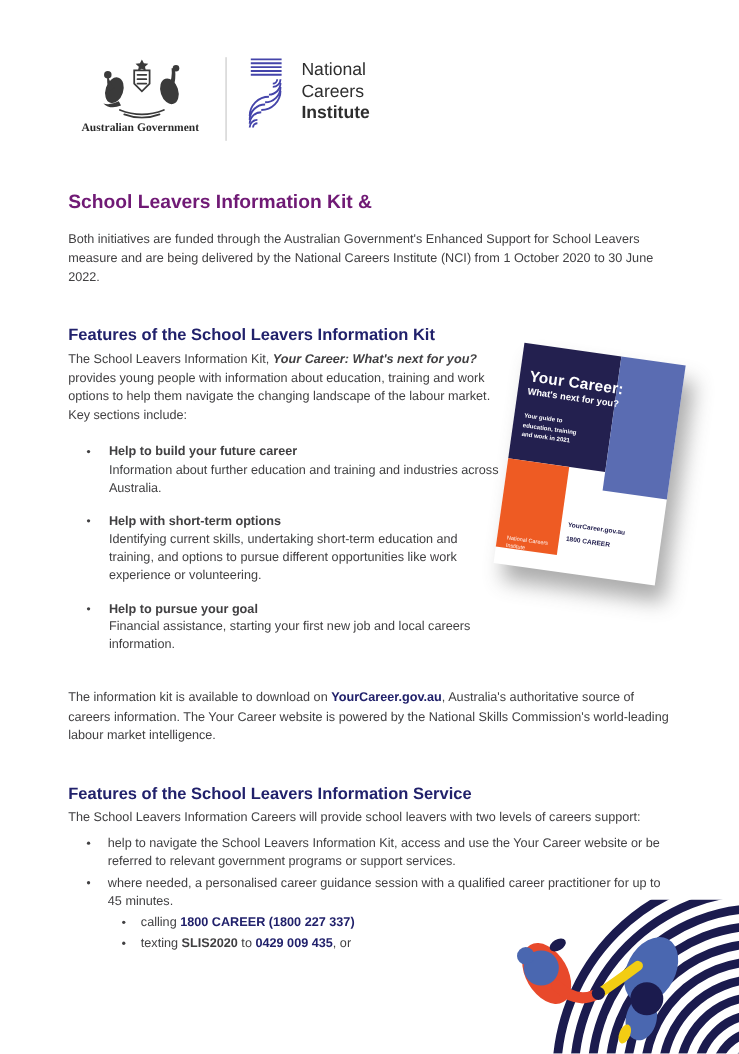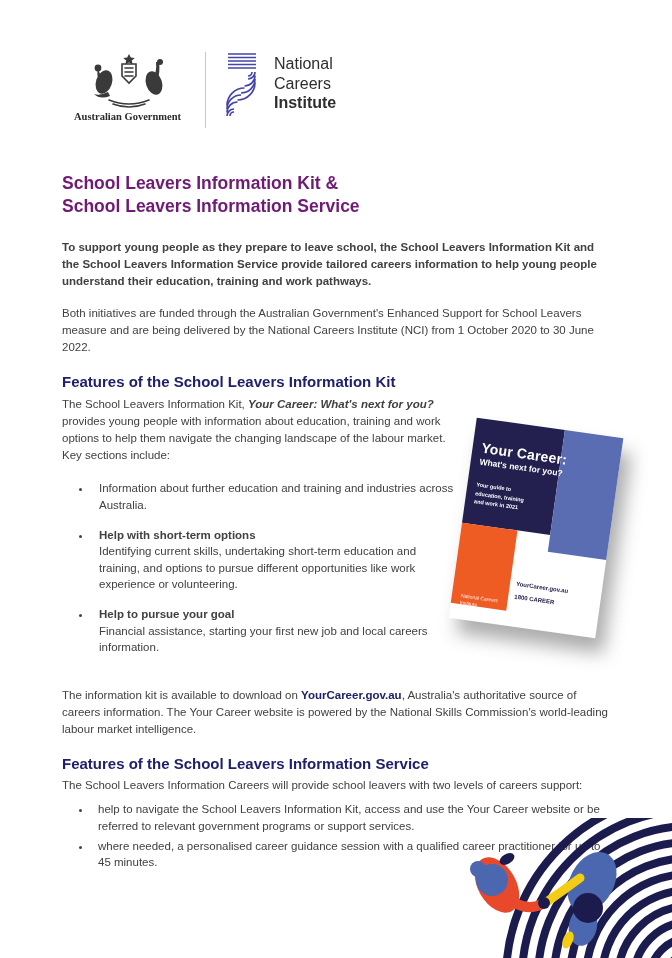--- a/index.html
+++ b/index.html
@@ -18,24 +18,24 @@
   .header-divider { width:1px; height:76px; background:#c6c6c6; margin:2px 17px 0 21px; }
   .nci-logo { display:flex; gap:15px; margin-top:1px; }
   .nci-text { font-size:16px; line-height:1.22; color:#2e2e2e; margin-top:3px; }
   .nci-text .l3 { font-weight:bold; }
 
   
   .doc-title { margin-top:44px; font-size:17.5px; font-weight:bold; color:#701a75; line-height:1.32; }
   .lead { margin-top:21px; font-size:11.5px; font-weight:bold; line-height:1.48; color:#414042; }
   .para { font-size:11.5px; line-height:1.48; }
   .funding { margin-top:15px; }
-  .section-heading { margin-top:17px; font-size:15px; color:#21216b; font-weight:bold; }
-
-  
-  .kit-row { display:flex; margin-top:6px;align-items:flex-end; }
+  .section-heading { margin-top:35px; font-size:15px; color:#21216b; font-weight:bold; }
+
+  
+  .kit-row { display:flex; margin-top:6px; }
   .kit-left { width:392px; flex:none; }
   .kit-title-inline { font-weight:bold; font-style:italic; }
   ul.kit-bullets { margin:16px 0 0; padding-left:30px; list-style:disc; }
   ul.kit-bullets li { margin-bottom:14px; font-size:11.5px; line-height:1.42; padding-left:7px; }
   .bullet-title { font-weight:bold; display:block; }
 
   .kit-right { flex:1; position:relative; height:244px; }
   .cover { position:absolute; left:8px; top:2px; width:148px; height:202px; background:#fff;
            transform:rotate(8deg); box-shadow:10px 14px 18px rgba(70,70,70,0.45); }
   .q-navy   { position:absolute; left:0; top:0; width:60%; height:52.5%; background:#23204f; }
@@ -115,32 +115,31 @@
         <div class="nci-text">
           <div class="l1">National</div>
           <div class="l2">Careers</div>
           <div class="l3">Institute</div>
         </div>
       </div>
     </div>
 
     <h1 class="doc-title">
       <span style="display:block">School Leavers Information Kit &amp;</span>
-      <span style="display:block">School Leavers Information Service</span>
     </h1>
 
-    <p class="lead">To support young people as they prepare to leave school, the School Leavers Information Kit and the School Leavers Information Service provide tailored careers information to help young people understand their education, training and work pathways.</p>
     <p class="para funding">Both initiatives are funded through the Australian Government's Enhanced Support for School Leavers measure and are being delivered by the National Careers Institute (NCI) from 1 October 2020 to 30 June 2022.</p>
 
     <h2 class="section-heading">Features of the School Leavers Information Kit</h2>
     <div class="kit-row">
       <div class="kit-left">
         <p class="para"><span>The School Leavers Information Kit, </span><span class="kit-title-inline">Your Career: What's next for you?</span><span> provides young people with information about education, training and work options to help them navigate the changing landscape of the labour market. Key sections include:</span></p>
         <ul class="kit-bullets">
           <li>
+            <span class="bullet-title">Help to build your future career</span>
             <span>Information about further education and training and industries across Australia.</span>
           </li>
           <li>
             <span class="bullet-title">Help with short-term options</span>
             <span>Identifying current skills, undertaking short-term education and training, and options to pursue different opportunities like work experience or volunteering.</span>
           </li>
           <li>
             <span class="bullet-title">Help to pursue your goal</span>
             <span>Financial assistance, starting your first new job and local careers information.</span>
           </li>
@@ -165,20 +164,25 @@
 
     <p class="para download"><span>The information kit is available to download on </span><span class="navy-strong">YourCareer.gov.au</span><span>, Australia's authoritative source of careers information. The Your Career website is powered by the National Skills Commission's world-leading labour market intelligence.</span></p>
 
     <h2 class="section-heading">Features of the School Leavers Information Service</h2>
     <p class="para" style="margin-top:5px">The School Leavers Information Careers will provide school leavers with two levels of careers support:</p>
     <ul class="service-bullets">
       <li>help to navigate the School Leavers Information Kit, access and use the Your Career website or be referred to relevant government programs or support services.</li>
       <li>where needed, a personalised career guidance session with a qualified career practitioner for up to 45 minutes.</li>
     </ul>
 
+    <ul class="methods">
+      <li><span>calling </span><span class="navy-strong">1800 CAREER (1800 227 337)</span></li>
+      <li><span>texting </span><span class="dark-strong">SLIS2020</span><span> to </span><span class="navy-strong">0429 009 435</span><span>, or</span></li>
+
+    </ul>
 
   </div>
 
   <div class="illustration">
     <svg width="232" height="140" viewBox="0 0 232 140">
       <g fill="none" stroke="#1b1b4e" stroke-width="8">
         <circle cx="250" cy="160" r="24"></circle>
         <circle cx="250" cy="160" r="40"></circle>
         <circle cx="250" cy="160" r="56"></circle>
         <circle cx="250" cy="160" r="72"></circle>

